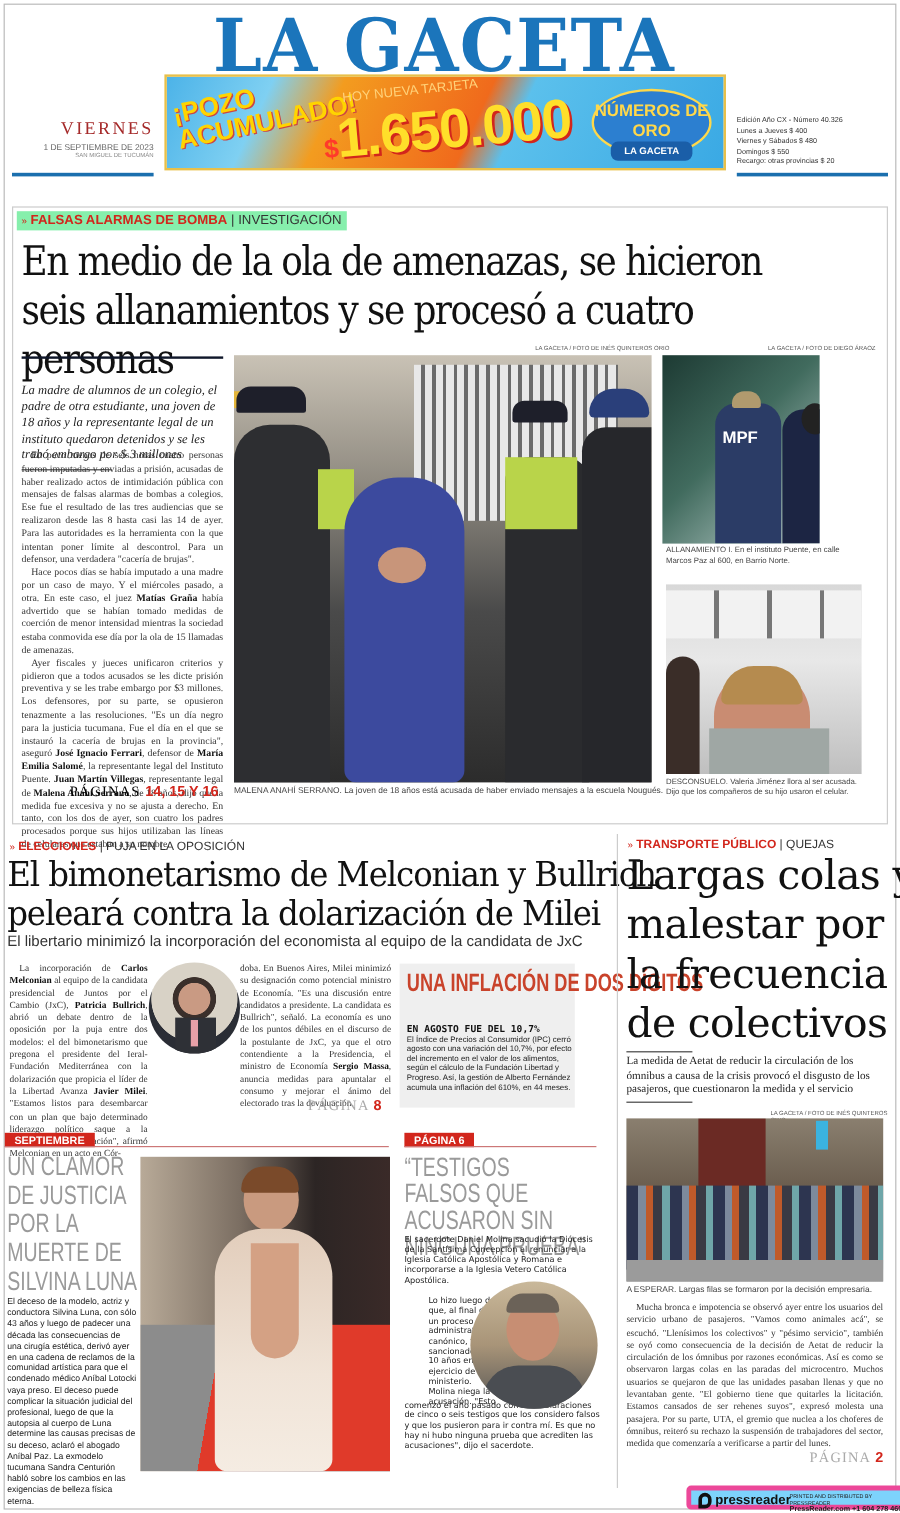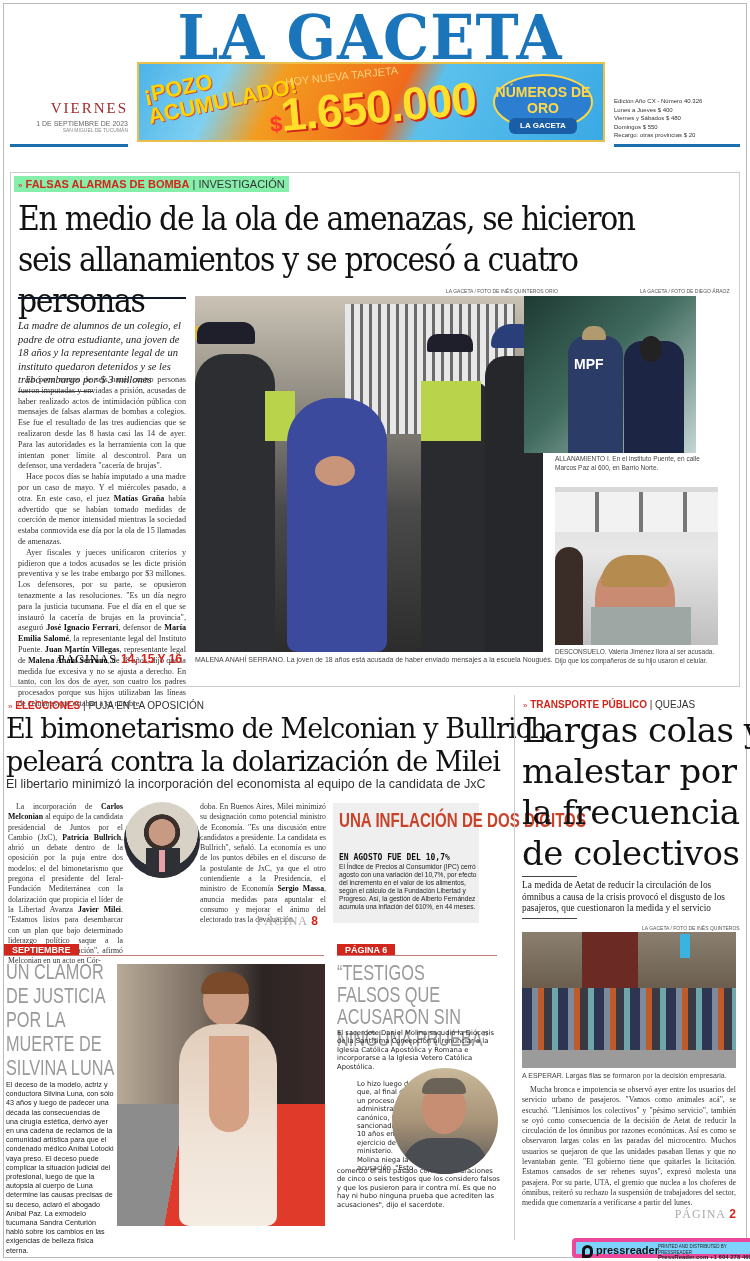--- a/index.html
+++ b/index.html
@@ -114,21 +114,21 @@
   <div class="abs" style="left:92px;top:102px;width:100px;height:254px;background:#3c4a9e;border-radius:45px 45px 10px 10px"></div>
   <div class="abs" style="left:120px;top:160px;width:40px;height:30px;background:#c8957a;border-radius:50%"></div>
   <div class="abs" style="left:232px;top:38px;width:46px;height:18px;background:#1e1f2a;border-radius:10px 10px 2px 2px"></div>
   <div class="abs" style="left:226px;top:85px;width:70px;height:271px;background:#2a2b2e;border-radius:20px 20px 0 0"></div>
   <div class="abs" style="left:226px;top:85px;width:60px;height:60px;background:#b9d44a"></div>
   <div class="abs" style="left:290px;top:60px;width:58px;height:296px;background:#26272b;border-radius:20px 0 0 0"></div>
   <div class="abs" style="left:296px;top:28px;width:50px;height:24px;background:#2a3f7a;border-radius:20px 20px 4px 4px"></div>
 </div>
 <div class="abs cap" style="left:195px;top:655px;width:350px;white-space:nowrap">MALENA ANAHÍ SERRANO. La joven de 18 años está acusada de haber enviado mensajes a la escuela Nougués.</div>
 
-<div class="photo" style="left:524px;top:296px;width:172px;height:157px;background:linear-gradient(135deg,#1d3a33 0%,#416b5e 45%,#c5d6d4 100%)">
+<div class="photo" style="left:552px;top:296px;width:131px;height:157px;background:linear-gradient(135deg,#1d3a33 0%,#416b5e 45%,#c5d6d4 100%)">
   <div class="abs" style="left:44px;top:40px;width:55px;height:117px;background:#2b3c66;border-radius:18px 18px 0 0"></div>
   <div class="abs" style="left:58px;top:30px;width:24px;height:14px;background:#b09a6e;border-radius:10px 10px 2px 2px"></div>
   <div class="abs" style="left:50px;top:60px;color:#fff;font-family:'Liberation Sans',sans-serif;font-weight:bold;font-size:14px">MPF</div>
   <div class="abs" style="left:100px;top:45px;width:60px;height:112px;background:#1c2543;border-radius:18px 18px 0 0"></div>
   <div class="abs" style="left:116px;top:40px;width:22px;height:26px;background:#222;border-radius:50%"></div>
 </div>
 <div class="abs cap" style="left:555px;top:455px;width:165px;font-size:6.5px;line-height:8.5px">ALLANAMIENTO I. En el instituto Puente, en calle Marcos Paz al 600, en Barrio Norte.</div>
 
 <div class="photo" style="left:555px;top:487px;width:163px;height:158px;background:linear-gradient(180deg,#d8d8d8 0%,#e8e8e8 40%,#bfbfbf 100%)">
   <div class="abs" style="left:0;top:5px;width:163px;height:40px;background:repeating-linear-gradient(90deg,#f2f2f2 0 40px,#777 40px 44px)"></div>

